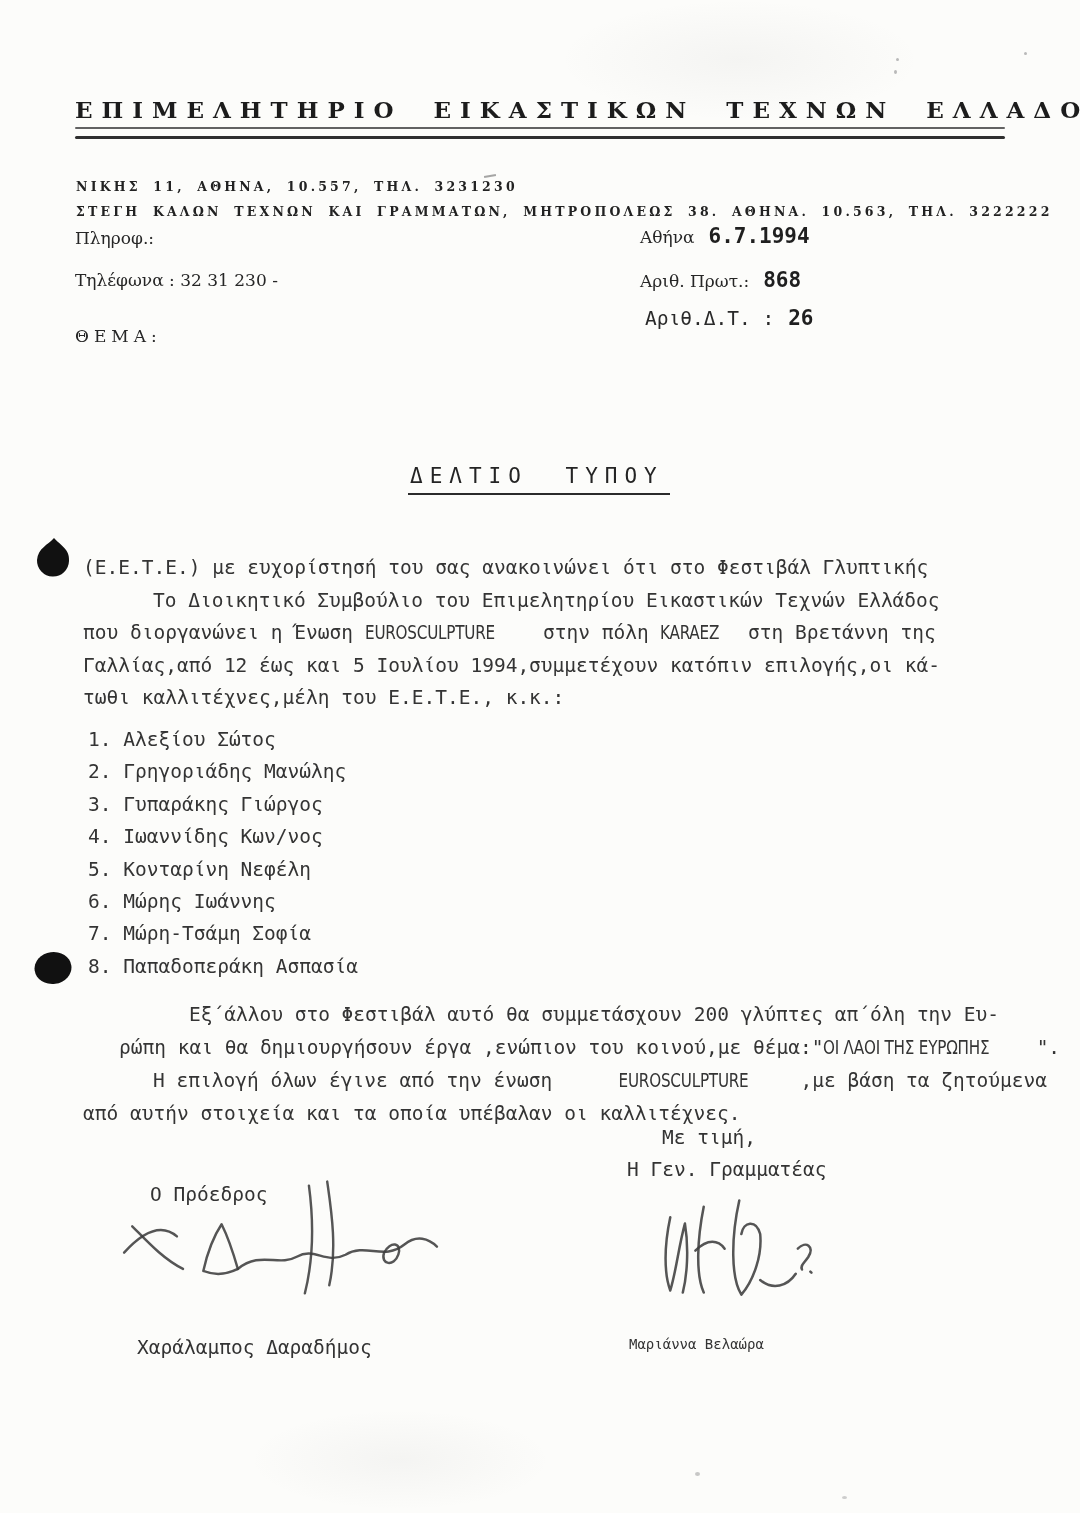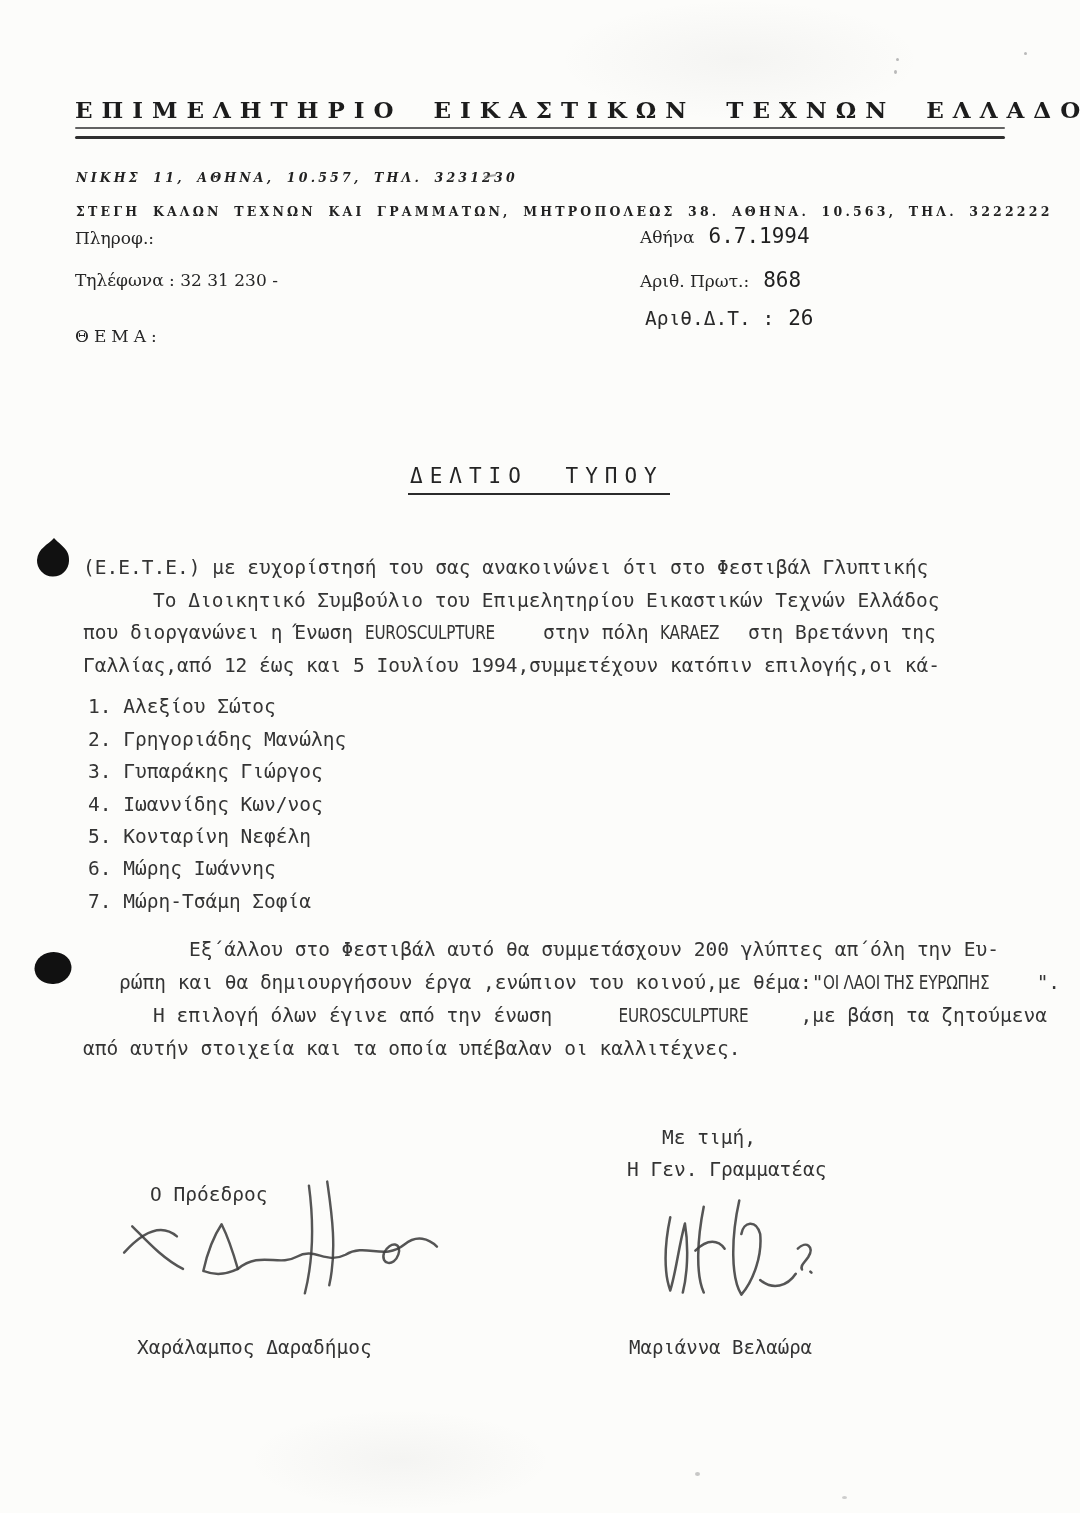--- a/index.html
+++ b/index.html
@@ -16,31 +16,31 @@
   }
   .rule{position:absolute;left:75px;width:930px;background:#2f2f2f;border-radius:2px;}
   .rule-thin{top:127px;height:1.6px;opacity:.75;}
   .rule-thick{top:136px;height:3px;}
   .addr{
     position:absolute;left:76px;white-space:nowrap;
     font-family:"DejaVu Serif", serif;font-weight:bold;font-size:12.5px;
     letter-spacing:3.2px;word-spacing:5px;color:#222;
   }
   .addr1{top:156px;margin-top:48px;}
-  .addr2{top:170px;font-style:italic;}
+  .addr2{top:179px;}
   .dash-mark{position:absolute;left:484px;top:175px;width:12px;height:2px;background:#777;transform:rotate(-10deg);opacity:.65;}
   
   .serif-label{font-family:"DejaVu Serif", serif;font-size:17px;color:#262626;white-space:nowrap;}
   .m-info{position:absolute;left:75px;top:228px;}
   .m-phones{position:absolute;left:75px;top:270px;}
   .m-subject{position:absolute;left:75px;top:326px;letter-spacing:5px;}
   .m-city{position:absolute;left:640px;top:224px;}
   .m-proto{position:absolute;left:640px;top:268px;}
   .m-dt{position:absolute;left:645px;top:306px;font-size:19.5px;white-space:nowrap;}
-  .mono-val{font-family:"DejaVu Sans Mono", monospace;font-size:21px;font-weight:normal;color:#1f1f1f;margin-left:14px;}
+  .mono-val{font-family:"DejaVu Sans Mono", monospace;font-size:21px;font-weight:bold;color:#1f1f1f;margin-left:14px;}
   
   .title{
     position:absolute;left:408px;top:464px;white-space:nowrap;
     font-size:21px;letter-spacing:7px;word-spacing:18px;color:#242424;
     padding:0 6px 5px 2px;border-bottom:2.2px solid #2b2b2b;
   }
   
   .body-block{position:absolute;left:83px;top:552px;width:950px;font-size:19.5px;color:#343434;}
   .para .bline{height:32.6px;line-height:32.6px;white-space:nowrap;}
   .para-p2 .bline,.para-p3 .bline{height:33px;line-height:33px;}
@@ -50,21 +50,21 @@
   .para-p2{margin-top:15px;margin-left:36px;}
   .latin{
     font-family:"DejaVu Sans", sans-serif;display:inline-block;
     transform:scaleX(0.78);transform-origin:0 65%;letter-spacing:-0.3px;
   }
   
   .salutation{position:absolute;left:630px;top:1126px;font-size:19.5px;color:#333;padding-left:32px;}
   .role-left{position:absolute;left:150px;top:1183px;font-size:19.5px;color:#333;}
   .role-right{position:absolute;left:627px;top:1158px;font-size:19.5px;color:#333;}
   .name-left{position:absolute;left:137px;top:1336px;font-size:19.5px;color:#333;}
-  .name-right{position:absolute;left:629px;top:1336px;font-size:19px;color:#333;}
+  .name-right{position:absolute;left:629px;top:1336px;font-size:14px;color:#333;}
   .sig{position:absolute;}
   .sig path{fill:none;stroke:#3d3d3d;stroke-width:2.4;stroke-linecap:round;stroke-linejoin:round;opacity:.88;}
   .sig-left{left:118px;top:1178px;}
   .sig-right{left:648px;top:1188px;}
   
   .blot{position:absolute;}
   .speck{position:absolute;background:#b9b9b9;border-radius:50%;}
   .sp1{left:896px;top:58px;width:3px;height:3px;}
   .sp2{left:894px;top:70px;width:3px;height:4px;}
   .sp3{left:1024px;top:52px;width:3px;height:3px;}
@@ -116,29 +116,31 @@
   <svg class="blot" style="left:33px;top:950px;" width="40" height="36" viewBox="0 0 40 36">
     <ellipse cx="20" cy="18" rx="18.5" ry="16" fill="#111" transform="rotate(-8 20 18)"></ellipse>
   </svg>
 
   <div class="body-block">
       <div class="para para-p1">
         <div class="bline"><span>(Ε.Ε.Τ.Ε.) με ευχορίστησή του σας ανακοινώνει ότι στο Φεστιβάλ Γλυπτικής</span></div>
         <div class="bline indent"><span>Το Διοικητικό Συμβούλιο του Επιμελητηρίου Εικαστικών Τεχνών Ελλάδος</span></div>
         <div class="bline"><span>που διοργανώνει η Ένωση </span><span class="latin">EUROSCULPTURE</span><span> στην πόλη </span><span class="latin">KARAEZ</span><span> στη Βρετάννη της</span></div>
         <div class="bline"><span>Γαλλίας,από 12 έως και 5 Ιουλίου 1994,συμμετέχουν κατόπιν επιλογής,οι κά-</span></div>
+        <div class="bline"><span>τωθι καλλιτέχνες,μέλη του Ε.Ε.Τ.Ε., κ.κ.:</span></div>
       </div>
       <div class="artist-list">
         <div class="bline">1. Αλεξίου Σώτος</div>
         <div class="bline">2. Γρηγοριάδης Μανώλης</div>
         <div class="bline">3. Γυπαράκης Γιώργος</div>
         <div class="bline">4. Ιωαννίδης Κων/νος</div>
         <div class="bline">5. Κονταρίνη Νεφέλη</div>
         <div class="bline">6. Μώρης Ιωάννης</div>
         <div class="bline">7. Μώρη-Τσάμη Σοφία</div>
+        <div class="bline">8. Παπαδοπεράκη Ασπασία</div>
       </div>
       <div class="para para-p2">
         <div class="bline indent"><span>Εξ΄άλλου στο Φεστιβάλ αυτό θα συμμετάσχουν 200 γλύπτες απ΄όλη την Ευ-</span></div>
         <div class="bline"><span>ρώπη και θα δημιουργήσουν έργα ,ενώπιον του κοινού,με θέμα:"</span><span class="latin">ΟΙ ΛΑΟΙ ΤΗΣ ΕΥΡΩΠΗΣ</span><span>".</span></div>
       </div>
       <div class="para para-p3">
         <div class="bline indent"><span>Η επιλογή όλων έγινε από την ένωση </span><span class="latin">EUROSCULPTURE</span><span>,με βάση τα ζητούμενα</span></div>
         <div class="bline"><span>από αυτήν στοιχεία και τα οποία υπέβαλαν οι καλλιτέχνες.</span></div>
       </div>
     </div>

